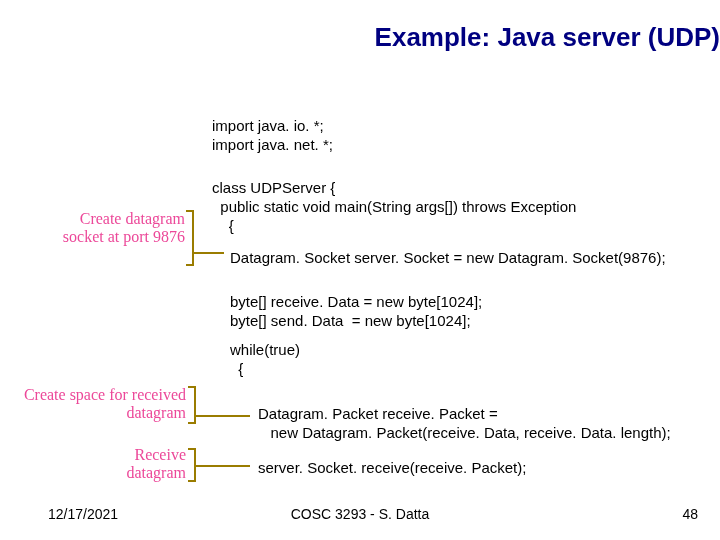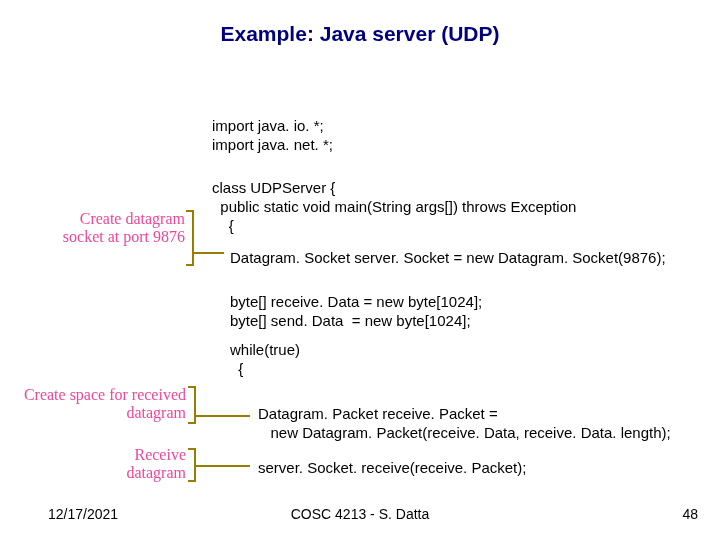--- a/index.html
+++ b/index.html
@@ -1,18 +1,18 @@
 <!DOCTYPE html>
 <html><head>
 <meta charset="utf-8">
 <style>
   * { margin: 0; padding: 0; box-sizing: border-box; }
   html, body { width: 720px; height: 540px; background: #fff; font-family: Arial, Helvetica, sans-serif; overflow: hidden; }
   .page { position: relative; width: 720px; height: 540px; }
-  .title { position: absolute; top: 22px; left: 0; width: 720px; text-align: center; color: #000080; font-weight: bold; font-size: 21px; font-family: Verdana, Arial, sans-serif; }
+  .title { position: absolute; top: 22px; left: 0; width: 720px; text-align: right; color: #000080; font-weight: bold; font-size: 26px; font-family: Verdana, Arial, sans-serif; }
   .code { position: absolute; left: 212px; font-family: Arial, Helvetica, sans-serif; font-size: 15px; color: #000; line-height: 1.28; white-space: pre; }
   .imports { top: 116px; }
   .classdecl { top: 178px; }
   .dsline { top: 248px; left: 230px; }
   .bytelines { top: 292px; left: 230px; }
   .whileblk { top: 340px; left: 230px; }
   .pktlines { top: 404px; left: 258px; }
   .recvline { top: 458px; left: 258px; }
   .annot { position: absolute; color: #ec4899; font-family: "Comic Sans MS", "Comic Sans", cursive; font-size: 16px; text-align: right; line-height: 1.12; }
   .annot1 { top: 210px; left: 40px; width: 145px; }
@@ -55,16 +55,16 @@
 received datagram</div>
   <div class="bracket" style="top:386px; left:188px; width:8px; height:38px;"></div>
   <div class="br-tail" style="top:415px; left:196px; width:54px;"></div>
 
   <div class="annot annot3">Receive
 datagram</div>
   <div class="bracket" style="top:448px; left:188px; width:8px; height:34px;"></div>
   <div class="br-tail" style="top:465px; left:196px; width:54px;"></div>
 
   <div class="footer-left">12/17/2021</div>
-  <div class="footer-center">COSC 4213 - S. Datta</div>
+  <div class="footer-center">COSC 3293 - S. Datta</div>
   <div class="footer-right">48</div>
 
 </div>
 
 </body></html>

